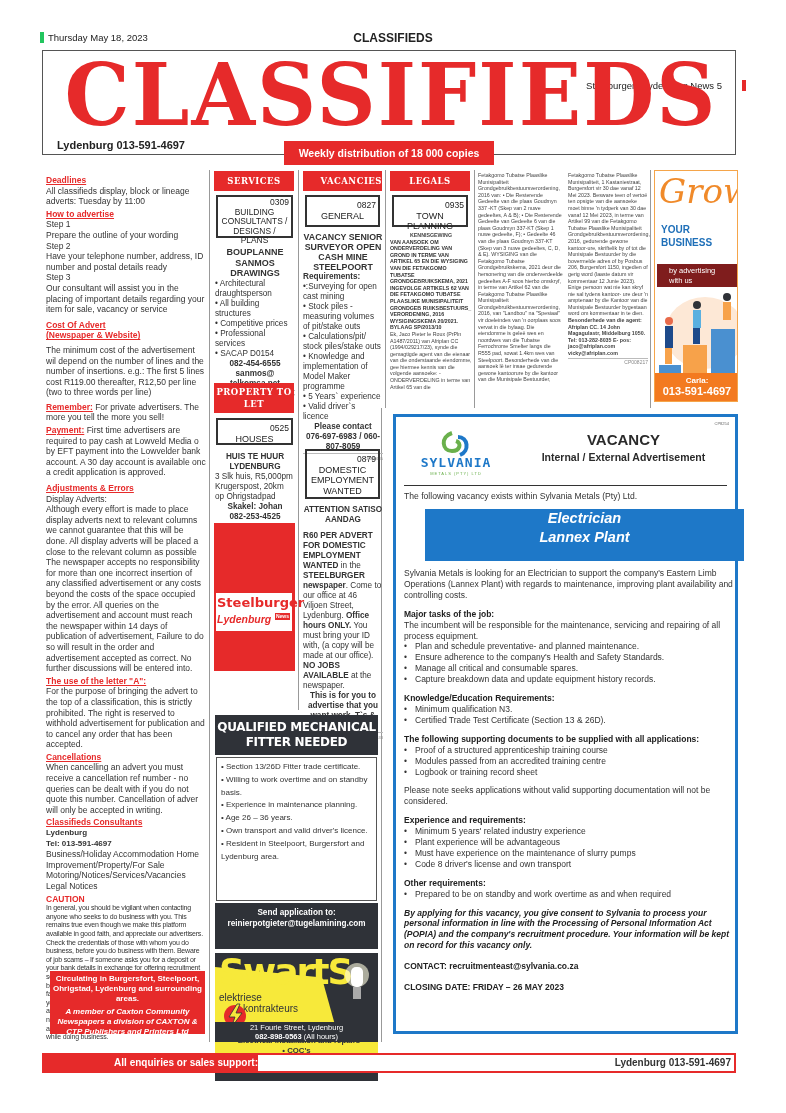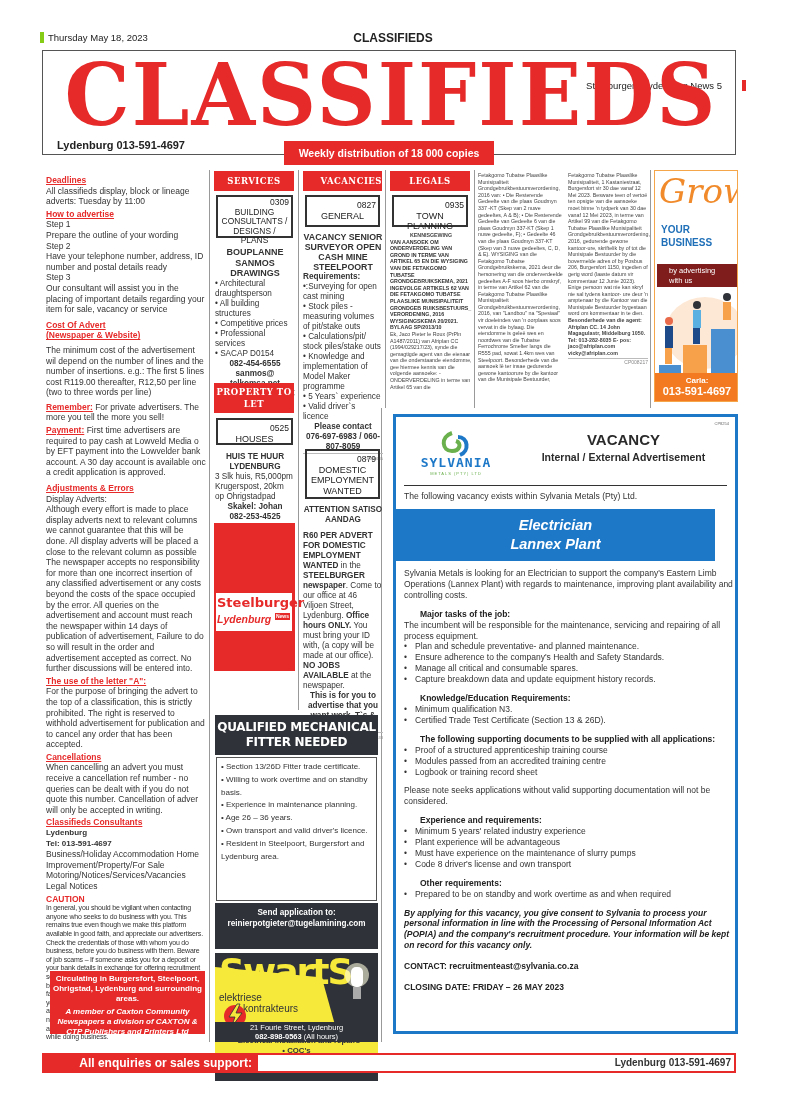--- a/index.html
+++ b/index.html
@@ -1,19 +1,19 @@
 <!DOCTYPE html>
 <html><head>
 <meta charset="utf-8">
 <style>
   * { box-sizing: border-box; margin: 0; padding: 0; }
   body { width: 786px; height: 1113px; background: #fff; font-family: "Liberation Sans", sans-serif; color: #222; position: relative; overflow: hidden; }
   .abs { position: absolute; }
   .topbar { left: 40px; top: 32px; width: 706px; height: 14px; font-size: 10px; }
-  .topbar .l { position: absolute; left: 0; top: 0; border-left: 4px solid #84cc16; padding-left: 4px; font-size: 9.5px; }
+  .topbar .l { position: absolute; left: 0; top: 0; border-left: 4px solid #22c55e; padding-left: 4px; font-size: 9.5px; }
   .topbar .c { position: absolute; left: 0; width: 100%; text-align: center; top: -1px; font-weight: bold; font-size: 12px; }
   .topbar .r { position: absolute; right: 0; top: 0; border-right: 4px solid #e62a2a; padding-right: 20px; font-size: 9.5px; margin-top: 48px; }
   .masthead { left: 42px; top: 50px; width: 694px; height: 105px; border: 1px solid #555; }
   .masthead .big { position: absolute; left: 8px; top: 0px; width: 680px; text-align: center; font-family: "DejaVu Serif", serif; font-weight: bold; font-size: 82px; letter-spacing: 2px; color: #e62a2a; line-height: 88px; transform: scaleY(1.05); }
   .masthead .phone { position: absolute; left: 14px; top: 88px; font-size: 11px; font-weight: bold; }
   .distrib { left: 284px; top: 141px; width: 210px; height: 24px; background: #e62a2a; color: #fff; font-size: 10.5px; font-weight: bold; text-align: center; line-height: 24px; }
 
   .col-info { left: 46px; top: 173px; width: 160px; font-size: 8.5px; line-height: 10.6px; color: #333; }
   .col-info h4 { color: #e62a2a; text-decoration: underline; font-size: 8.5px; font-weight: bold; margin-top: 2px; }
   .col-info p { margin-bottom: 2px; }
@@ -64,31 +64,31 @@
   .grow .ph b { font-size: 11px; display: block; }
 
   .syl { left: 393px; top: 414px; width: 345px; height: 620px; border: 3px solid #1e78c8; background: #fff; padding: 0 12px; }
   .syl .ref { position: absolute; right: 6px; top: 4px; font-size: 4px; color: #666; }
   .syl .logo { position: absolute; left: 14px; top: 12px; width: 92px; height: 50px; }
   .syl .vac { position: absolute; left: 120px; top: 14px; width: 215px; text-align: center; }
   .syl .vac .t1 { font-size: 15px; font-weight: bold; color: #2a2a2a; line-height: 18px; }
   .syl .vac .t2 { font-size: 10.5px; font-weight: bold; color: #2a2a2a; line-height: 16px; }
   .syl .rule { position: absolute; left: 8px; top: 68px; width: 323px; height: 1px; background: #333; }
   .syl .intro { position: absolute; left: 8px; top: 74px; font-size: 8.6px; color: #333; }
-  .syl .banner { position: absolute; left: 0; top: 92px; width: 319px; height: 52px; background: #1e78c8; color: #fff; text-align: center; font-weight: bold; font-style: italic; font-size: 14.5px; line-height: 19px; padding-top: 7px; }
+  .syl .banner { position: absolute; left: 29px; top: 92px; width: 319px; height: 52px; background: #1e78c8; color: #fff; text-align: center; font-weight: bold; font-style: italic; font-size: 14.5px; line-height: 19px; }
   .syl .content { position: absolute; left: 8px; top: 151px; width: 330px; font-size: 8.5px; line-height: 10.9px; color: #333; }
-  .syl .content h5 { font-size: 8.5px; font-weight: bold; margin-top: 8px; color: #222; margin-left: 16px; }
+  .syl .content h5 { font-size: 8.5px; font-weight: bold; margin-top: 8px; color: #222; }
   .syl .content ul { list-style: none; }
   .syl .content li { padding-left: 11px; position: relative; }
   .syl .content li::before { content: "\2022"; position: absolute; left: 0; }
   .syl .content .popia { font-style: italic; font-weight: bold; margin-top: 8px; color: #222; }
   .syl .content .strong { font-weight: bold; margin-top: 10px; color: #222; }
 
   .footer { left: 42px; top: 1053px; width: 694px; height: 20px; background: #e62a2a; border: 1px solid #e62a2a; }
-  .footer .lbl { position: absolute; left: 0; top: 0; width: 215px; text-align: right; padding-right: 6px; color: #fff; font-weight: bold; font-size: 12px; line-height: 18px; }
+  .footer .lbl { position: absolute; left: 0; top: 0; width: 215px; text-align: right; padding-right: 0; color: #fff; font-weight: bold; font-size: 10px; line-height: 18px; }
   .footer .box { position: absolute; left: 215px; top: 1px; right: 1px; height: 16px; background: #fff; text-align: right; padding-right: 3px; font-weight: bold; font-size: 10px; line-height: 16px; color: #333; }
 </style>
 </head>
 <body>
 
 <div class="abs topbar">
   <span class="l">Thursday May 18, 2023</span>
   <span class="c">CLASSIFIEDS</span>
   <span class="r">Steelburger / Lydenburg News 5</span>
 </div>

